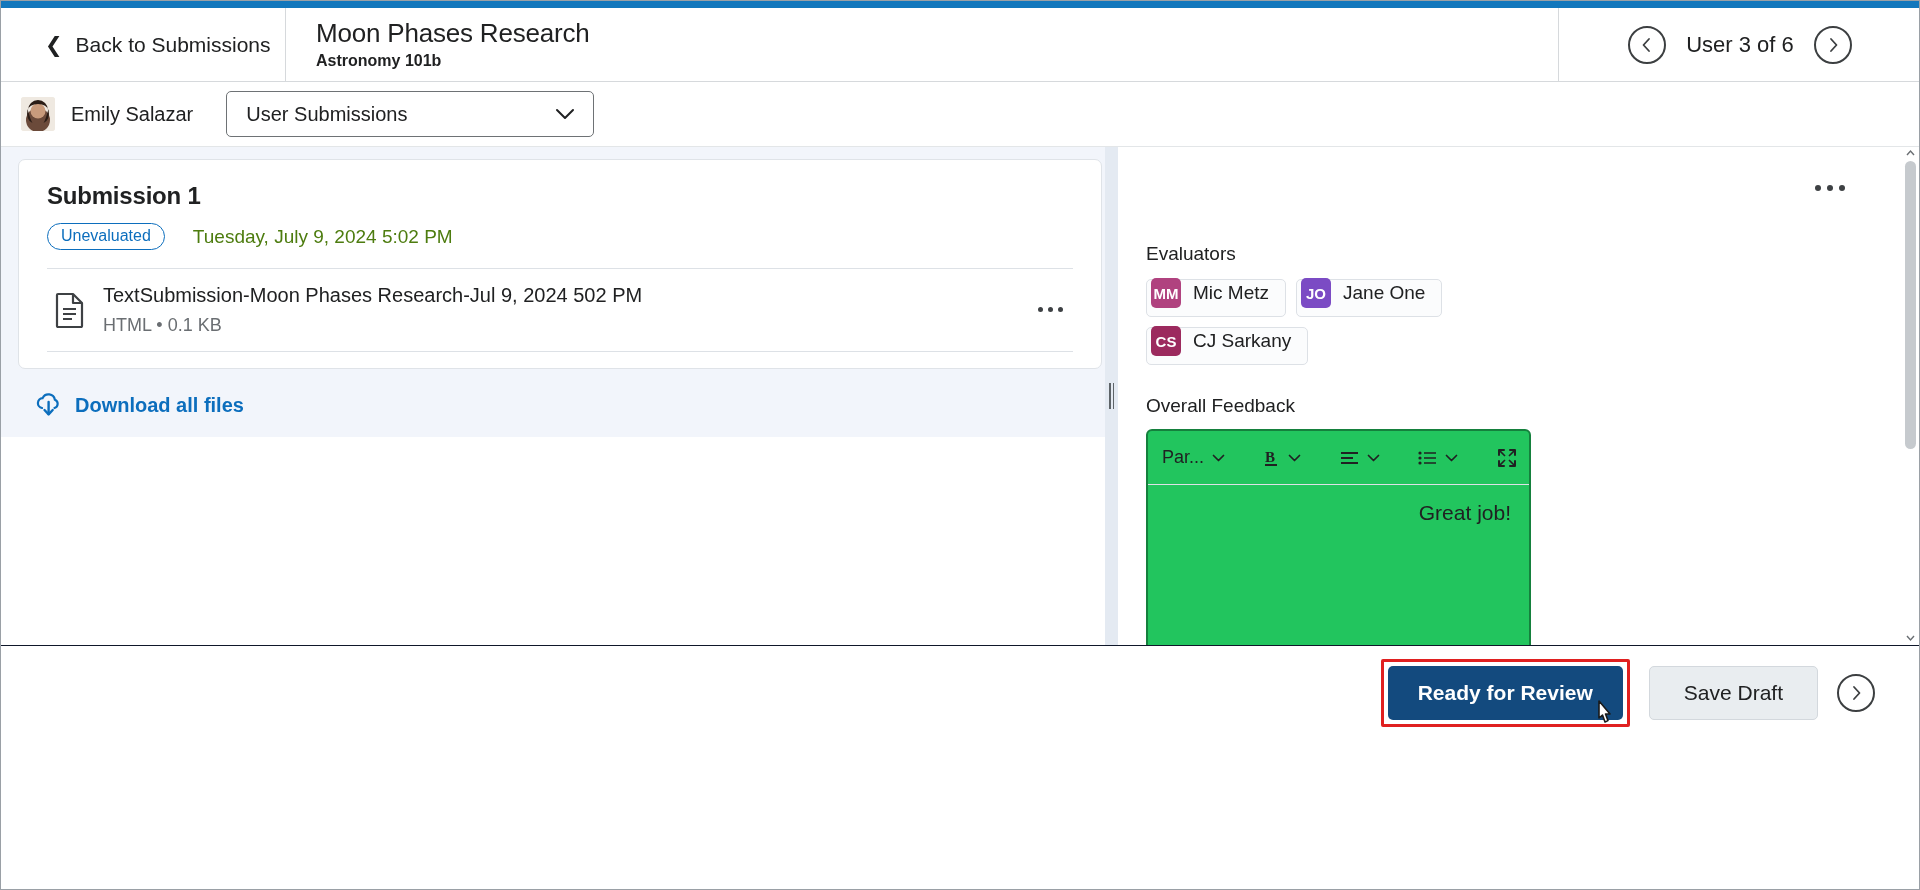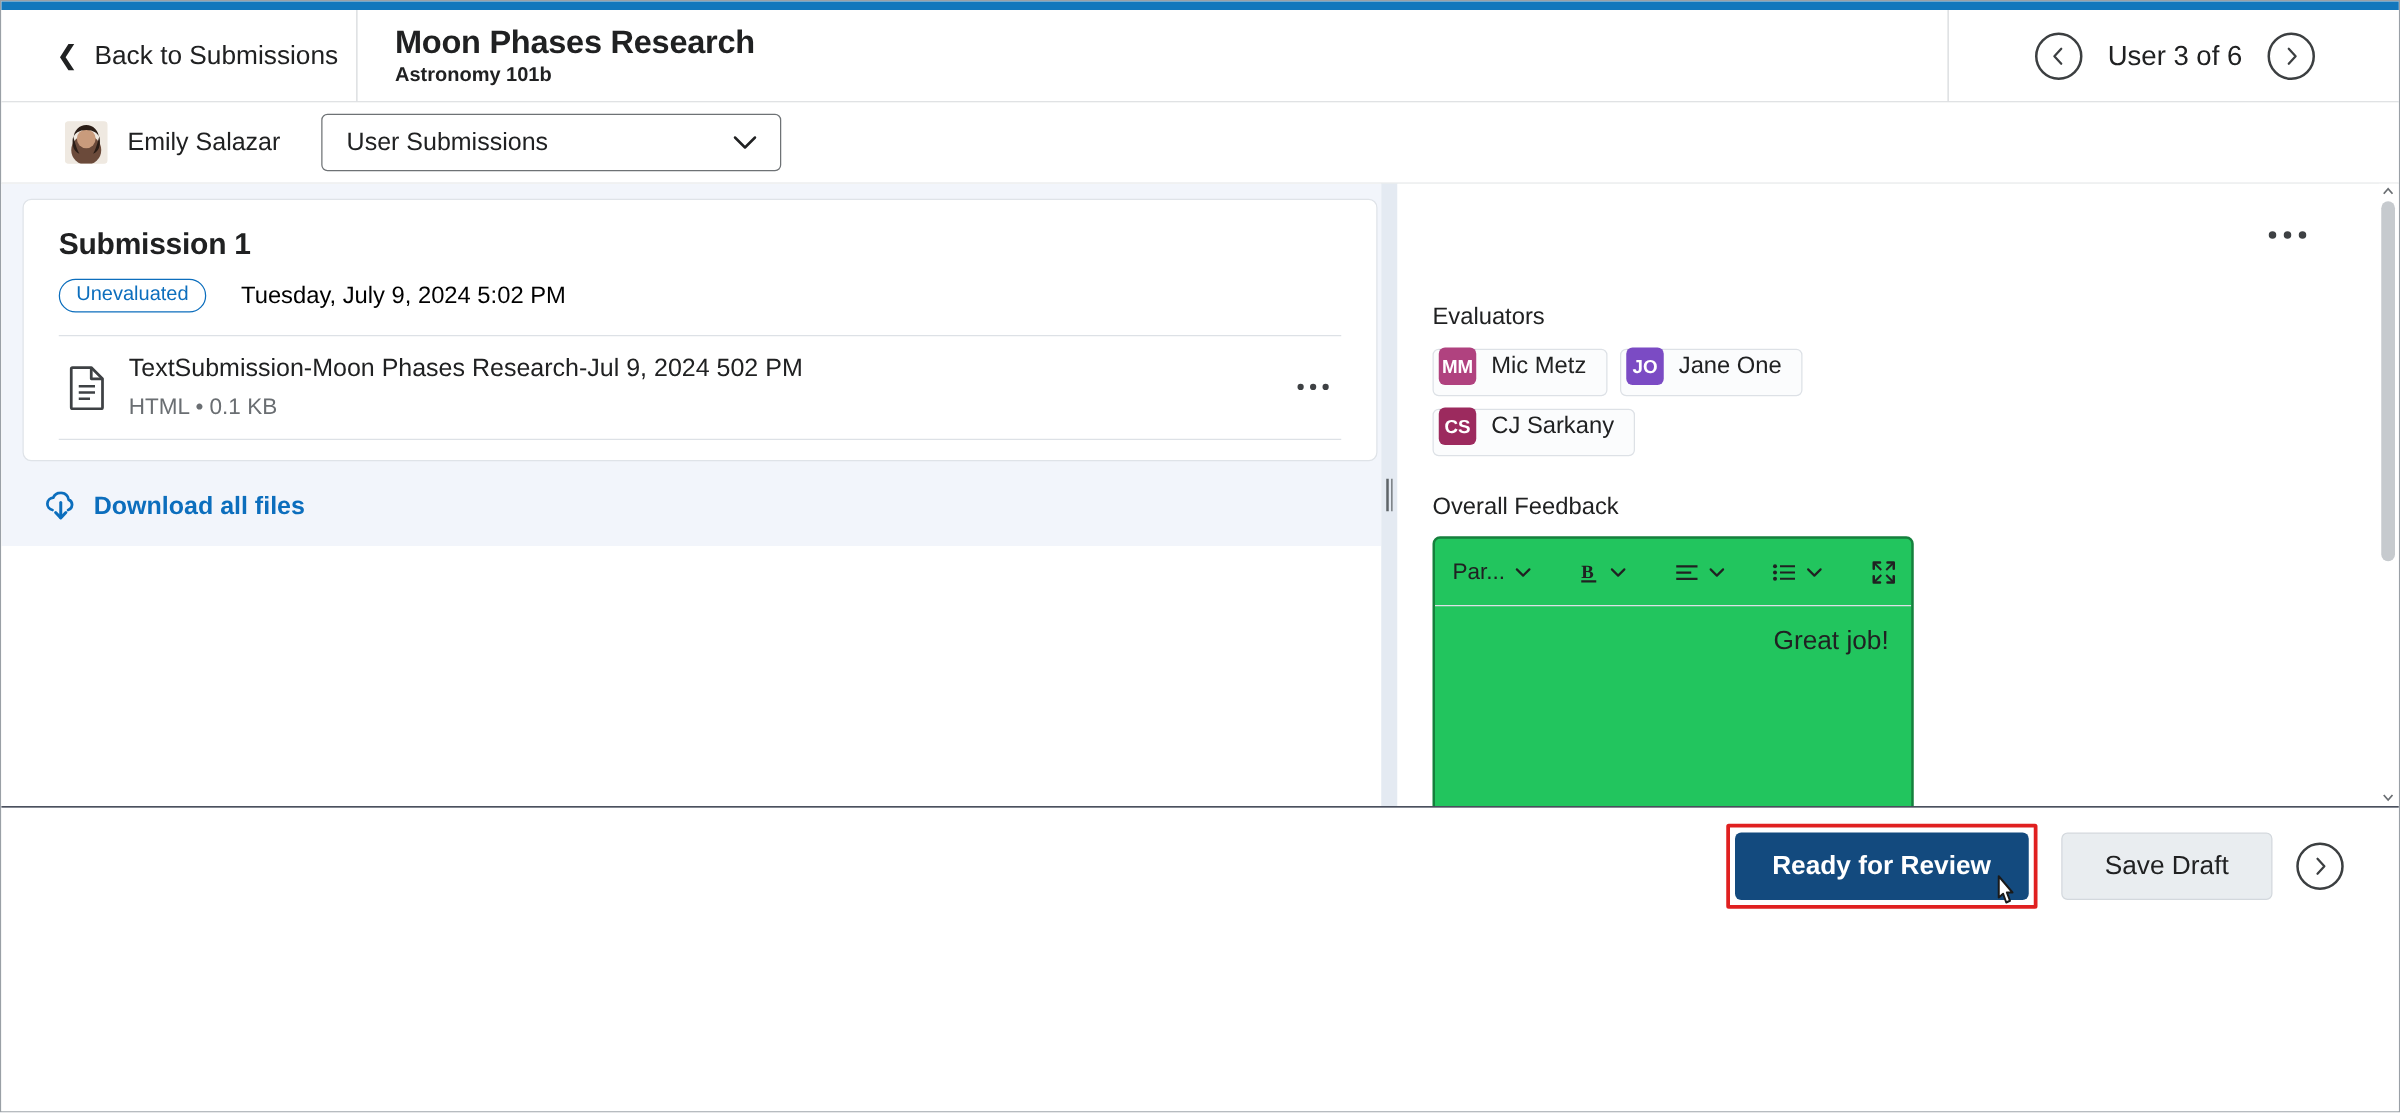--- a/index.html
+++ b/index.html
@@ -42,21 +42,21 @@
     line-height: 1; font-weight: 400;
   }
   .back-label { font-size: 21px; color: #202122; white-space: nowrap; }
   .title-zone {
     flex: 1;
     display: flex; flex-direction: column; justify-content: center;
     padding-left: 30px;
     border-right: 1px solid #d6d9dc;
   }
   .doc-title {
-    font-size: 26px; font-weight: bold; color: #202122;
+    font-size: 26px; font-weight: normal; color: #202122;
     line-height: 1.15; letter-spacing: -0.2px;
   }
   .doc-subtitle {
     font-size: 16px; font-weight: bold; color: #202122;
     margin-top: 4px;
   }
   .user-nav {
     width: 362px;
     display: flex; align-items: center; justify-content: center;
     gap: 20px;
@@ -69,21 +69,21 @@
   }
   .circle-btn svg { display: block; }
   .user-count { font-size: 22px; color: #202122; white-space: nowrap; }
 
   
   .user-bar {
     position: absolute; top: 81px; left: 0;
     width: 1920px; height: 65px;
     background: #ffffff;
     display: flex; align-items: center;
-    padding-left: 51px;
+    padding-left: 20px;
     border-bottom: 1px solid #e3e6e8;
   }
   .avatar {
     width: 34px; height: 34px; border-radius: 3px;
     overflow: hidden; flex: none;
     background: #f2ece4;
     position: relative;
   }
   .avatar svg { display: block; }
   .user-name {
@@ -132,21 +132,21 @@
   .sub-meta-row {
     display: flex; align-items: center; gap: 28px;
     margin-top: 13px;
   }
   .badge {
     border: 1px solid #0c6ebd; border-radius: 14px;
     color: #0c6ebd; font-size: 16px;
     padding: 3px 13px 4px 13px;
     background: #fff; white-space: nowrap;
   }
-  .sub-date { font-size: 19px; color: #000000; }
+  .sub-date { font-size: 19px; color: #4d7c0f; }
   .divider { height: 1px; background: #dde1e6; margin: 18px 0 0 0; }
   .file-row {
     display: flex; align-items: center;
     padding: 14px 0 15px 0;
     border-bottom: 1px solid #dde1e6;
   }
   .file-icon { width: 46px; flex: none; display: flex; align-items: center; justify-content: center; }
   .file-info { flex: 1; padding-left: 10px; }
   .file-name { font-size: 20px; color: #202122; line-height: 1.25; }
   .file-sub { font-size: 18px; color: #6a6e72; margin-top: 7px; }

